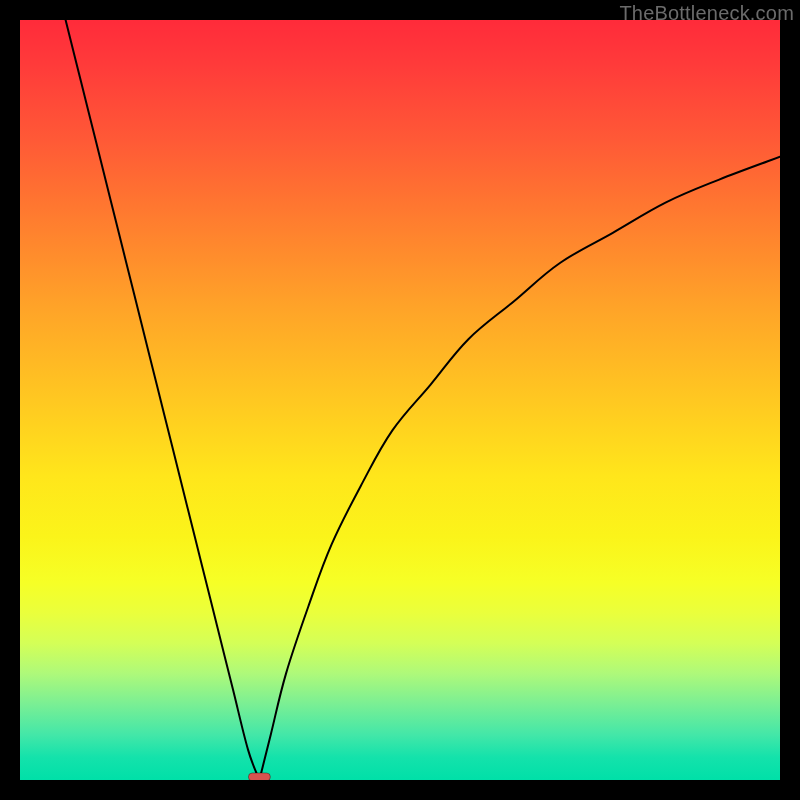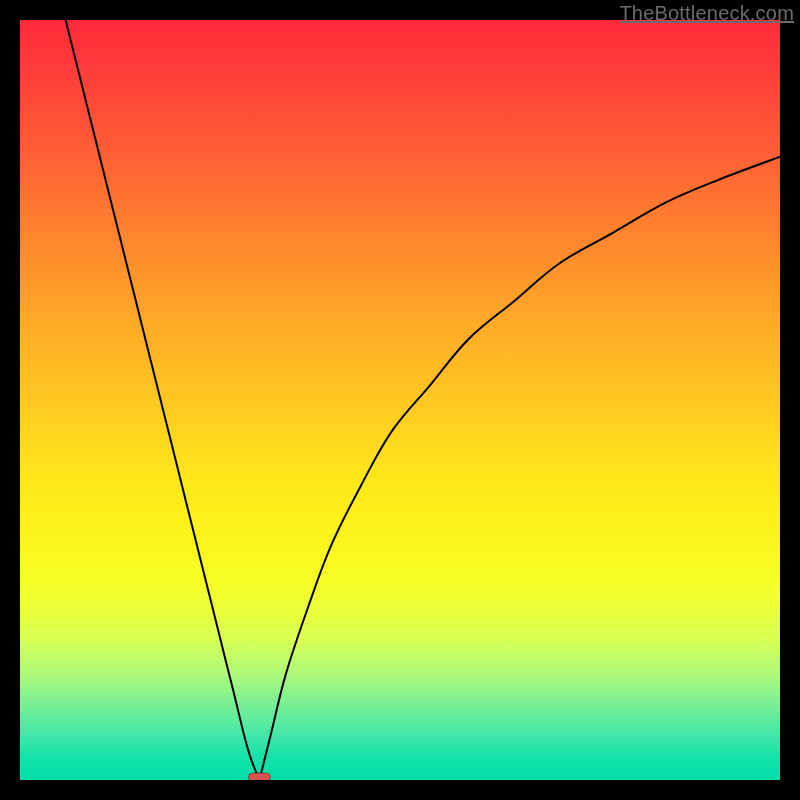--- a/index.html
+++ b/index.html
@@ -54,21 +54,20 @@
   }
   .watermark {
     position: absolute;
     top: 2px;
     right: 6px;
     color: #6b6b6b;
     font-size: 20px;
     letter-spacing: 0.2px;
     font-weight: 500;
     user-select: none;
-    text-decoration: underline;
   }
   .marker {
     fill: #d9534f;
     stroke: rgba(0,0,0,0.35);
     stroke-width: 1;
   }
 </style>
 </head>
 <body>
 

